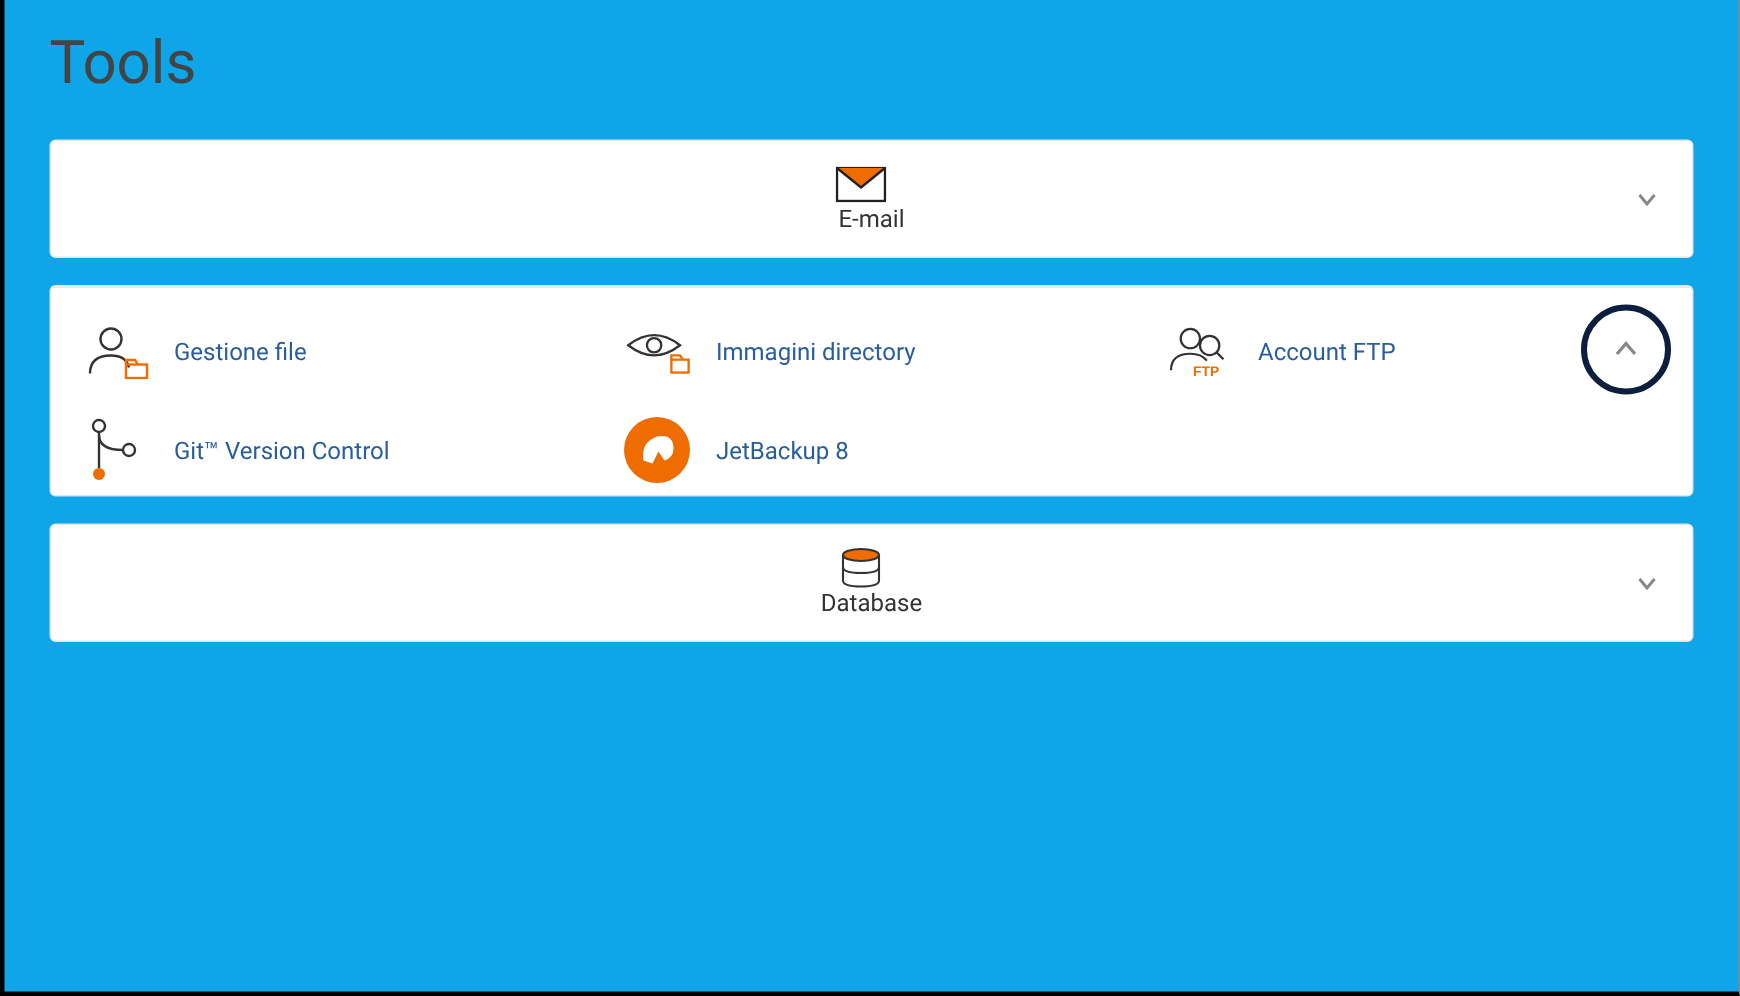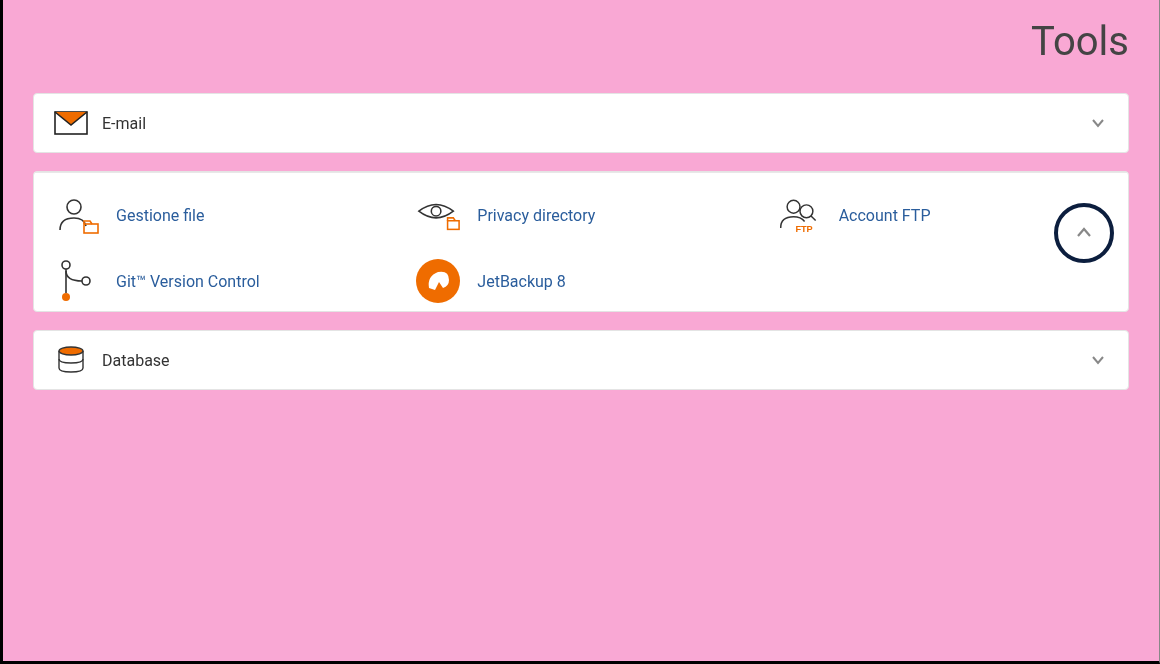--- a/index.html
+++ b/index.html
@@ -8,44 +8,44 @@
     background: #f5f5f5;
     color: #333;
     width: 1160px;
     height: 664px;
     overflow: hidden;
     position: relative;
   }
   .page {
     padding: 0 30px 30px 30px;
     height: 100%;
-    background: #f9a8d4;
+    background: #0ea5e9;
     border-left: 3px solid #000;
     border-bottom: 3px solid #000;
     border-right: 1px solid #888;
-    text-align: right;
   }
   .page-title {
     font-size: 40px;
     font-weight: 400;
     color: #444;
     padding: 18px 0 28px 0;
   }
   .panel {
     background: #fff;
     border: 1px solid #e4e4e4;
     border-radius: 4px;
     margin-bottom: 18px;
   }
   .panel-header {
     display: flex;
     align-items: center;
     padding: 16px 20px;
     cursor: pointer;
     position: relative;
+    flex-direction: column;
   }
   .panel-header .icon-wrap {
     width: 34px;
     height: 26px;
     margin-right: 14px;
     display: flex;
     align-items: center;
     justify-content: center;
   }
   .panel-header .label {
@@ -147,21 +147,21 @@
 
       <a class="tool-item">
         <span class="tool-icon">
           <svg width="48" height="36" viewBox="0 0 48 36">
             <path d="M4 14 Q22 0 40 14 Q22 28 4 14 Z" fill="none" stroke="#333" stroke-width="1.6"></path>
             <circle cx="22" cy="14" r="5" fill="none" stroke="#333" stroke-width="1.6"></circle>
             <rect x="34" y="24" width="12" height="9" fill="none" stroke="#ef6c00" stroke-width="1.6"></rect>
             <path d="M34 24 L34 21 L40 21 L42 24" fill="none" stroke="#ef6c00" stroke-width="1.6"></path>
           </svg>
         </span>
-        <span class="tool-label">Privacy directory</span>
+        <span class="tool-label">Immagini directory</span>
       </a>
 
 
 
       <a class="tool-item">
         <span class="tool-icon">
           <svg width="50" height="40" viewBox="0 0 50 40">
             <circle cx="18" cy="11" r="7" fill="none" stroke="#333" stroke-width="1.6"></circle>
             <path d="M4 34 Q4 22 18 22 Q26 22 30 27" fill="none" stroke="#333" stroke-width="1.6"></path>
             <circle cx="32" cy="16" r="7" fill="none" stroke="#333" stroke-width="1.6"></circle>

